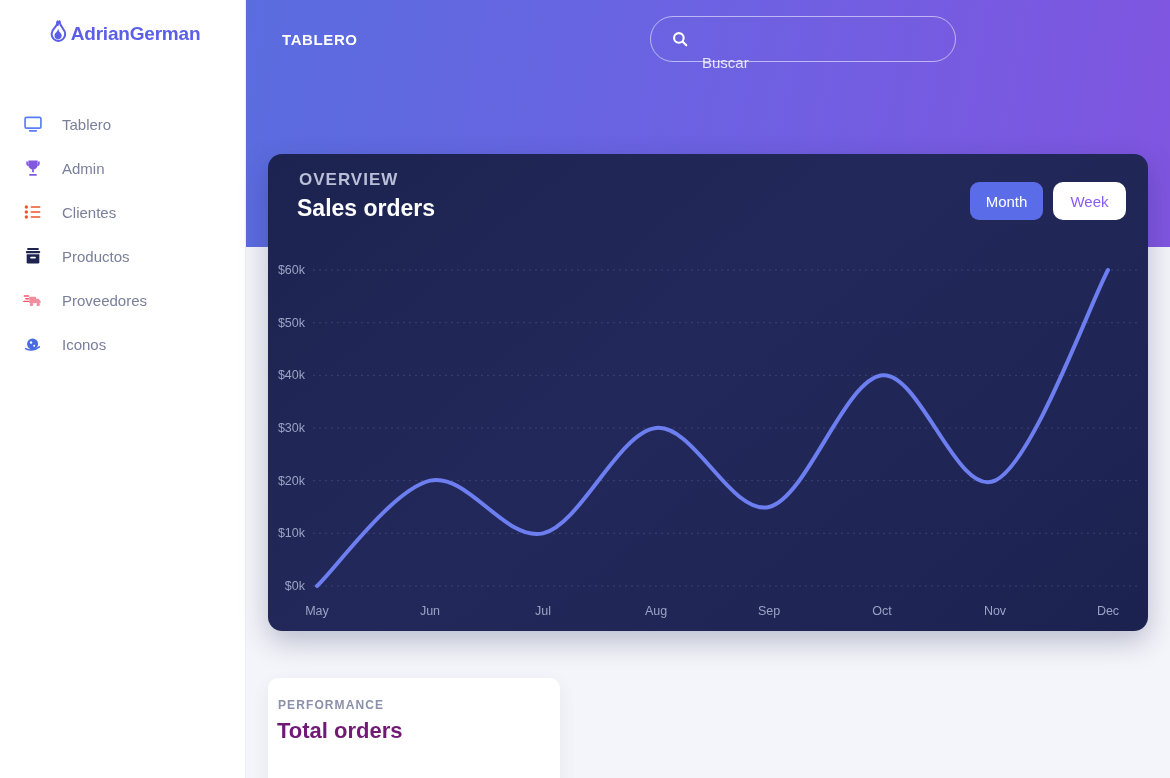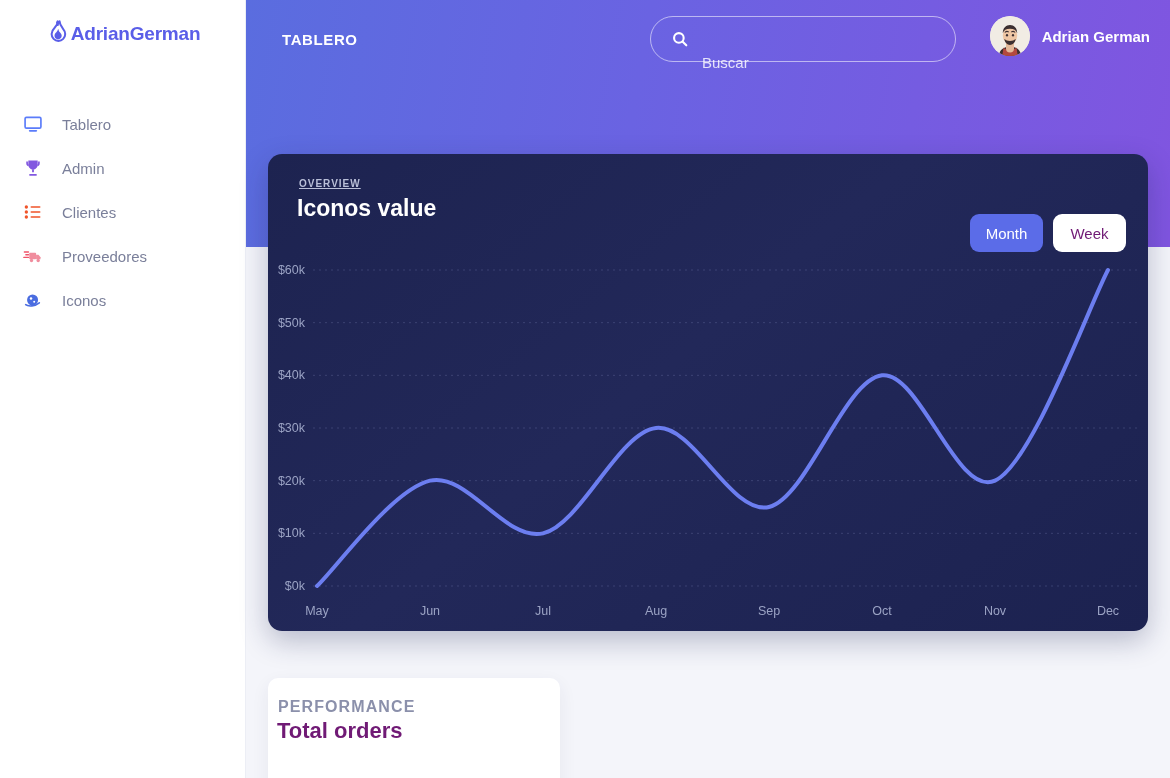--- a/index.html
+++ b/index.html
@@ -104,61 +104,60 @@
   
   #sales-card {
     position: absolute; left: 268px; top: 154px;
     width: 880px; height: 477px;
     background: linear-gradient(140deg, #1d2350 0%, #222859 45%, #1c2250 100%);
     border-radius: 14px;
     box-shadow: 0 10px 28px rgba(30,35,85,0.28);
     overflow: hidden;
   }
   .card-eyebrow {
-    position: absolute; left: 31px; top: 24px;
-    font-size: 10px; font-weight: bold; color: #b9bfd8;
+    position: absolute; left: 31px; top: 16px;
+    font-size: 17px; font-weight: bold; color: #b9bfd8;
     letter-spacing: 1px;
-    text-decoration: underline;
   }
   .card-title {
     position: absolute; left: 29px; top: 41px;
     font-size: 23px; font-weight: bold; color: #ffffff;
   }
   .range-btns {
     position: absolute; right: 22px; top: 28px;
     display: flex; gap: 10px;
   }
   .range-btn {
     height: 38px; min-width: 73px;
     border-radius: 9px;
     font-family: "Liberation Sans", sans-serif;
     font-size: 15px;
     border: none; cursor: pointer;
-    display: flex; align-items: center; justify-content: center; margin-top: 32px;
+    display: flex; align-items: center; justify-content: center;
   }
   .range-btn.active { background: #5b6ce8; color: #ffffff; }
-  .range-btn.inactive { background: #ffffff; color: #701a75; }
+  .range-btn.inactive { background: #ffffff; color: #8b5cf6; border-radius: 10px; }
 
   .chart-area {
     position: absolute; left: 0; top: 96px;
     width: 880px; height: 381px;
   }
   .chart-svg { display: block; width: 880px; height: 381px; }
 
   
   #perf-card {
     position: absolute; left: 268px; top: 678px;
     width: 292px; height: 130px;
     background: #ffffff;
     border-radius: 10px;
     box-shadow: 0 6px 18px rgba(40,45,90,0.07);
   }
   .perf-eyebrow {
     position: absolute; left: 10px; top: 20px;
-    font-size: 16px; font-weight: bold; color: #8b90ab;
+    font-size: 12px; font-weight: bold; color: #8b90ab;
     letter-spacing: 1.1px;
   }
   .perf-title {
     position: absolute; left: 9px; top: 40px;
     font-size: 22px; color: #701a75;
   }
 </style>
 </head>
 <body>
 
@@ -208,20 +207,31 @@
             <circle cx="4" cy="12" r="2" fill="#f0542a"></circle>
             <circle cx="4" cy="18" r="2" fill="#f0542a"></circle>
             <rect x="9" y="5" width="12" height="2" rx="1" fill="#f0542a"></rect>
             <rect x="9" y="11" width="12" height="2" rx="1" fill="#f0542a"></rect>
             <rect x="9" y="17" width="12" height="2" rx="1" fill="#f0542a"></rect>
           </svg>
         </span>
         <span class="nav-label">Clientes</span>
       </a>
 
+      <a class="nav-item" href="#">
+        <span class="nav-icon">
+          <svg width="20" height="20" viewBox="0 0 24 24" fill="#1e2350">
+            <rect x="5" y="2.5" width="14" height="2.3" rx="1"></rect>
+            <rect x="3.4" y="6" width="17.2" height="2.6" rx="1"></rect>
+            <path d="M4.4 9.8h15.2v9.6a1.6 1.6 0 0 1-1.6 1.6H6a1.6 1.6 0 0 1-1.6-1.6V9.8z"></path>
+            <rect x="8.6" y="12.8" width="6.8" height="2.3" rx="1" fill="#ffffff"></rect>
+          </svg>
+        </span>
+        <span class="nav-label">Productos</span>
+      </a>
 
       <a class="nav-item" href="#">
         <span class="nav-icon">
           <svg width="20" height="20" viewBox="0 0 24 24">
             <rect x="7.5" y="8" width="8.2" height="8" rx="1" fill="#f08d9e"></rect>
             <path d="M15.7 10.6h2.9l2.4 2.8V16h-5.3v-5.4z" fill="#f08d9e"></path>
             <circle cx="10.2" cy="17.4" r="2" fill="#f08d9e"></circle>
             <circle cx="18.2" cy="17.4" r="2" fill="#f08d9e"></circle>
             <rect x="0.8" y="6.4" width="6.6" height="1.7" rx="0.8" fill="#f0546a"></rect>
             <rect x="2.6" y="9.6" width="4.8" height="1.7" rx="0.8" fill="#f0546a"></rect>
@@ -254,44 +264,27 @@
       <div class="search-box">
         <span class="search-icon">
           <svg width="18" height="18" viewBox="0 0 24 24" fill="none" stroke="#ffffff" stroke-width="2.8" stroke-linecap="round">
             <circle cx="10.5" cy="10.5" r="6.4"></circle>
             <line x1="15.6" y1="15.6" x2="20.4" y2="20.4"></line>
           </svg>
         </span>
         <input class="search-input" type="text" placeholder="Buscar" style="">
       </div>
 
-      <div class="user-area">
-        <span class="avatar">
-          <svg width="40" height="40" viewBox="0 0 40 40">
-            <circle cx="20" cy="20" r="20" fill="#f1ece4"></circle>
-            <path d="M9 40c0-6.2 5-9.6 11-9.6S31 33.8 31 40z" fill="#3c2f30"></path>
-            <path d="M13.5 31.5c1.8 3 10.8 3 13 0l1.2 8.5H12.3z" fill="#b3493f"></path>
-            <path d="M16 26h8v6.4a4 4 0 0 1-8 0z" fill="#e3b999"></path>
-            <ellipse cx="20" cy="19.4" rx="7.2" ry="8.6" fill="#eec6a4"></ellipse>
-            <path d="M12.8 17.3c0-5.3 3.2-8.3 7.2-8.3s7.2 3 7.2 8.3c-1-3.2-3.3-4.6-7.2-4.6s-6.2 1.4-7.2 4.6z" fill="#3c2f30"></path>
-            <ellipse cx="17" cy="19.2" rx="1.1" ry="1.3" fill="#3c2f30"></ellipse>
-            <ellipse cx="23" cy="19.2" rx="1.1" ry="1.3" fill="#3c2f30"></ellipse>
-            <path d="M14.3 22.8c.6 4 3 6.2 5.7 6.2s5.1-2.2 5.7-6.2c-1.5 1.5-3.4 2.2-5.7 2.2s-4.2-.7-5.7-2.2z" fill="#3c2f30"></path>
-            <path d="M15.2 16.1c.9-.7 2.2-.8 3.1-.3M21.7 15.8c.9-.5 2.2-.4 3.1.3" stroke="#3c2f30" stroke-width="1.1" fill="none" stroke-linecap="round"></path>
-          </svg>
-        </span>
-        <span class="user-name">Adrian German</span>
-      </div>
 
     </div>
   </header>
 
   <section id="sales-card">
     <div class="card-eyebrow">OVERVIEW</div>
-    <h2 class="card-title">Iconos value</h2>
+    <h2 class="card-title">Sales orders</h2>
 
     <div class="range-btns">
       <button class="range-btn active">Month</button>
       <button class="range-btn inactive">Week</button>
     </div>
 
     <div class="chart-area">
       <svg class="chart-svg" viewBox="0 0 880 381" preserveAspectRatio="none">
         <g id="chart-grid">
             <line x1="45" x2="872" y1="336" y2="336" stroke="rgba(160,170,220,0.22)" stroke-width="1" stroke-dasharray="2 4"></line>

